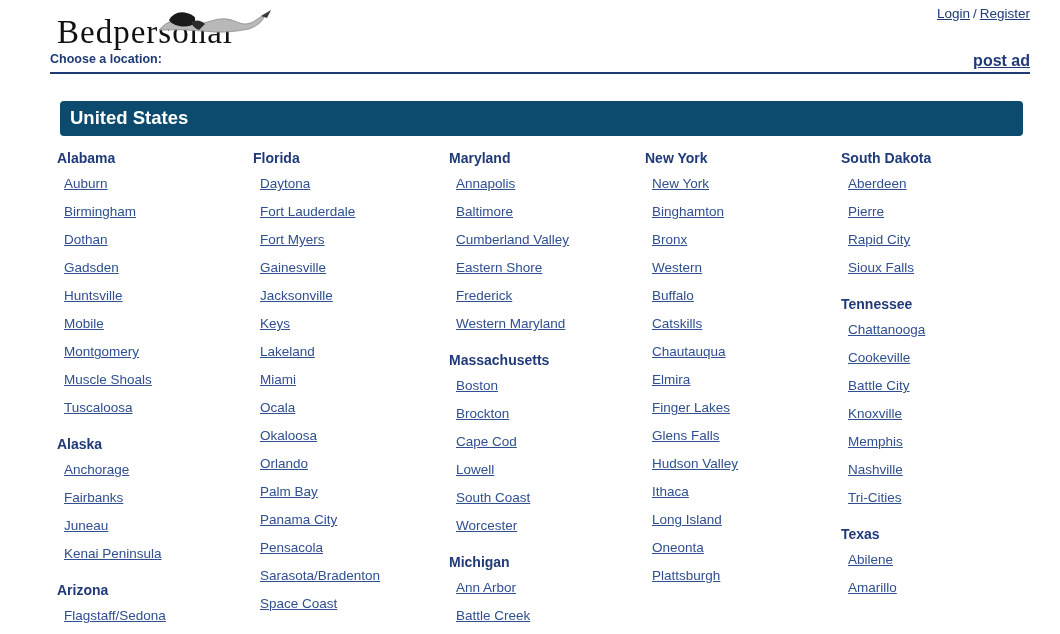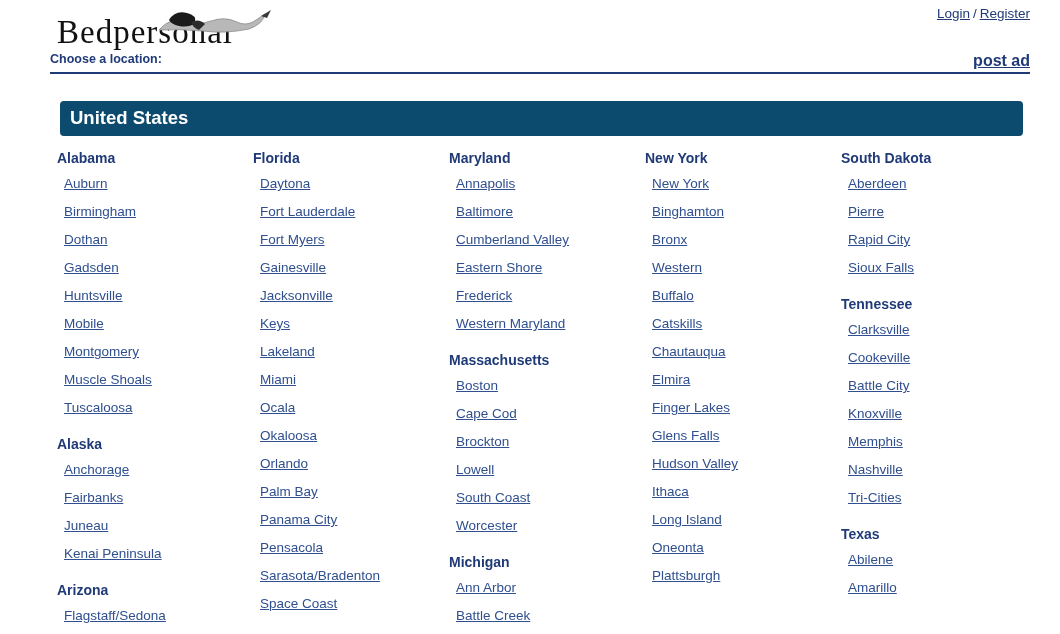--- a/index.html
+++ b/index.html
@@ -238,26 +238,26 @@
           </li>
         </ul>
       </div>
       <div class="state-group">
         <div class="state-name">Massachusetts</div>
         <ul class="city-list">
           <li>
             <a class="city-link" href="#">Boston</a>
           </li>
           <li>
+            <a class="city-link" href="#">Brockton</a>
+          </li>
+          <li>
             <a class="city-link" href="#">Cape Cod</a>
           </li>
           <li>
-            <a class="city-link" href="#">Brockton</a>
-          </li>
-          <li>
             <a class="city-link" href="#">Lowell</a>
           </li>
           <li>
             <a class="city-link" href="#">South Coast</a>
           </li>
           <li>
             <a class="city-link" href="#">Worcester</a>
           </li>
         </ul>
       </div>
@@ -340,21 +340,21 @@
           </li>
           <li>
             <a class="city-link" href="#">Sioux Falls</a>
           </li>
         </ul>
       </div>
       <div class="state-group">
         <div class="state-name">Tennessee</div>
         <ul class="city-list">
           <li>
-            <a class="city-link" href="#">Clarksville</a>
+            <a class="city-link" href="#">Chattanooga</a>
           </li>
           <li>
             <a class="city-link" href="#">Cookeville</a>
           </li>
           <li>
             <a class="city-link" href="#">Battle City</a>
           </li>
           <li>
             <a class="city-link" href="#">Knoxville</a>
           </li>

